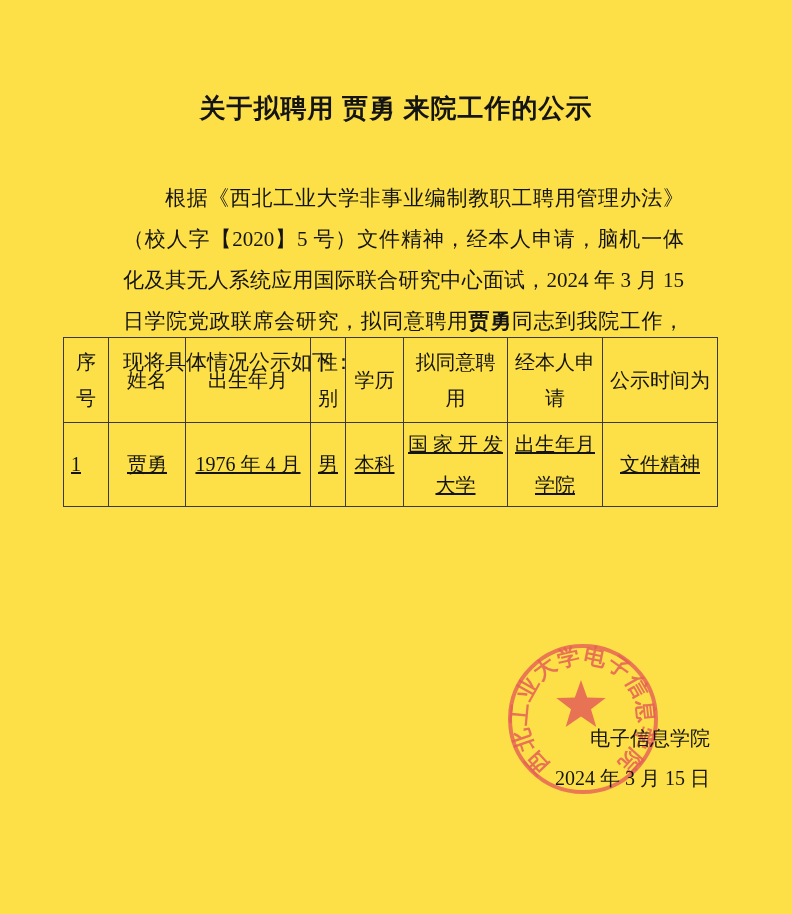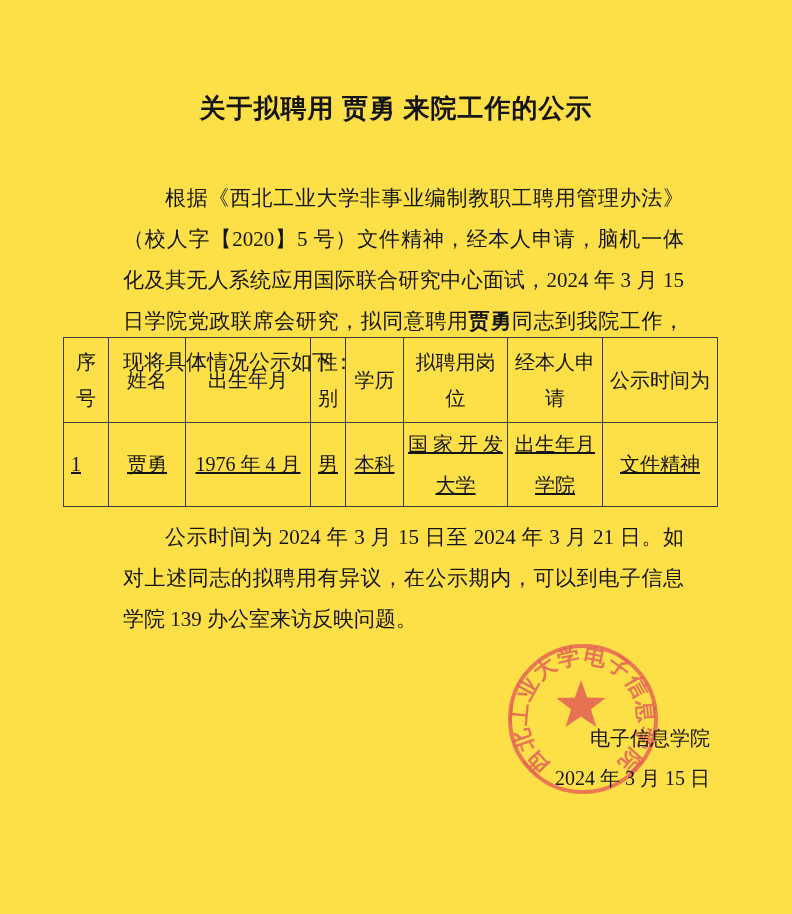--- a/index.html
+++ b/index.html
@@ -87,40 +87,39 @@
     </colgroup>
     <tbody>
         <tr>
       <th>序
 号</th>
       <th>姓名</th>
       <th>出生年月</th>
       <th>性
 别</th>
       <th>学历</th>
-      <th>拟聘用岗位</th>
+      <th>拟同意聘用</th>
       <th>经本人申请</th>
       <th>公示时间为</th>
     </tr>
     <tr>
       <td class="seq-cell">1</td>
       <td>贾勇</td>
       <td>1976 年 4 月</td>
       <td>男</td>
       <td>本科</td>
       <td>国 家 开 发
 大学</td>
       <td>出生年月
 学院</td>
       <td>文件精神</td>
     </tr>
   </tbody>
     </table>
 
-  <div class="para para-2">公示时间为 2024 年 3 月 15 日至 2024 年 3 月 21 日。如对上述同志的拟聘用有异议，在公示期内，可以到电子信息学院 139 办公室来访反映问题。</div>
 
   <svg class="seal" viewBox="490 625 185 185" xmlns="http://www.w3.org/2000/svg">
     <circle cx="583" cy="719" r="73" fill="none" stroke="#e24e59" stroke-width="4" stroke-opacity="0.8"></circle>
     <polygon points="581,680 587.2,697.5 605.7,698 591,709.2 596.3,727 581,716.5 565.7,727 571,709.2 556.3,698 574.8,697.5" fill="#e24e59" fill-opacity="0.85"></polygon>
     <defs>
       <path id="sealArc" d="M 550.9 764.9 A 56 56 0 1 1 615.1 764.9" fill="none"></path>
     </defs>
     <text fill="#e24e59" fill-opacity="0.85">
       <textPath href="#sealArc">西北工业大学电子信息学院</textPath>
     </text>

